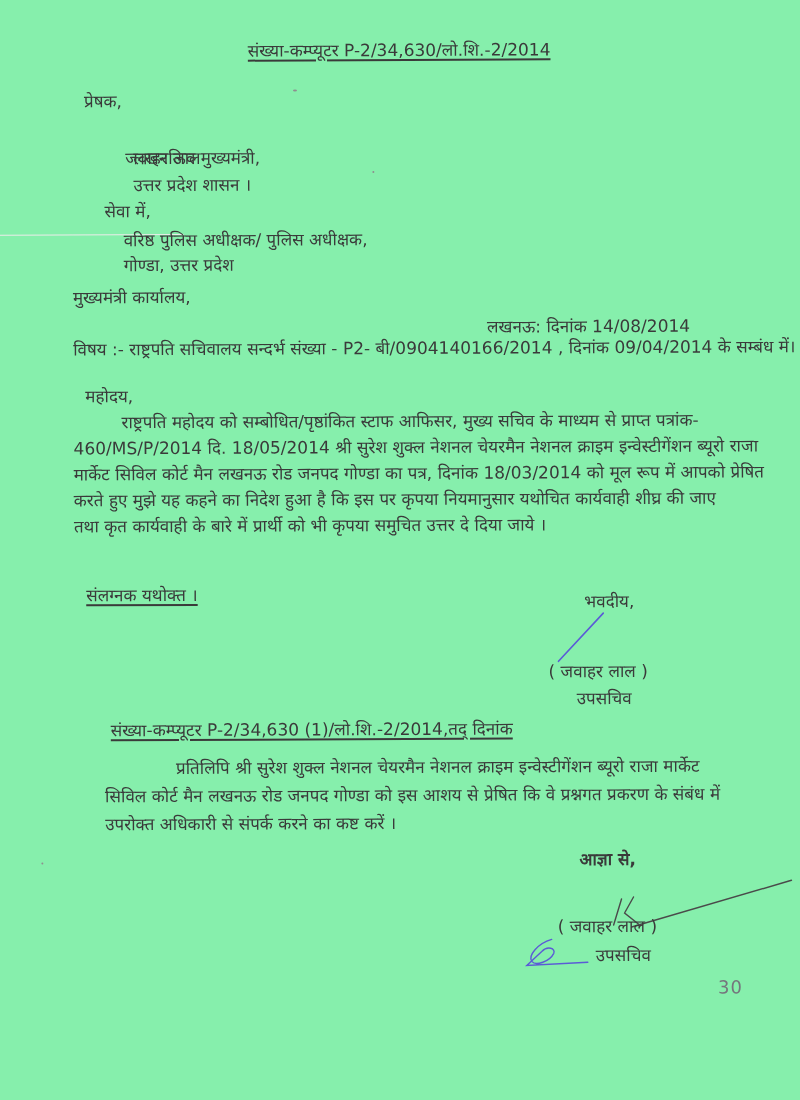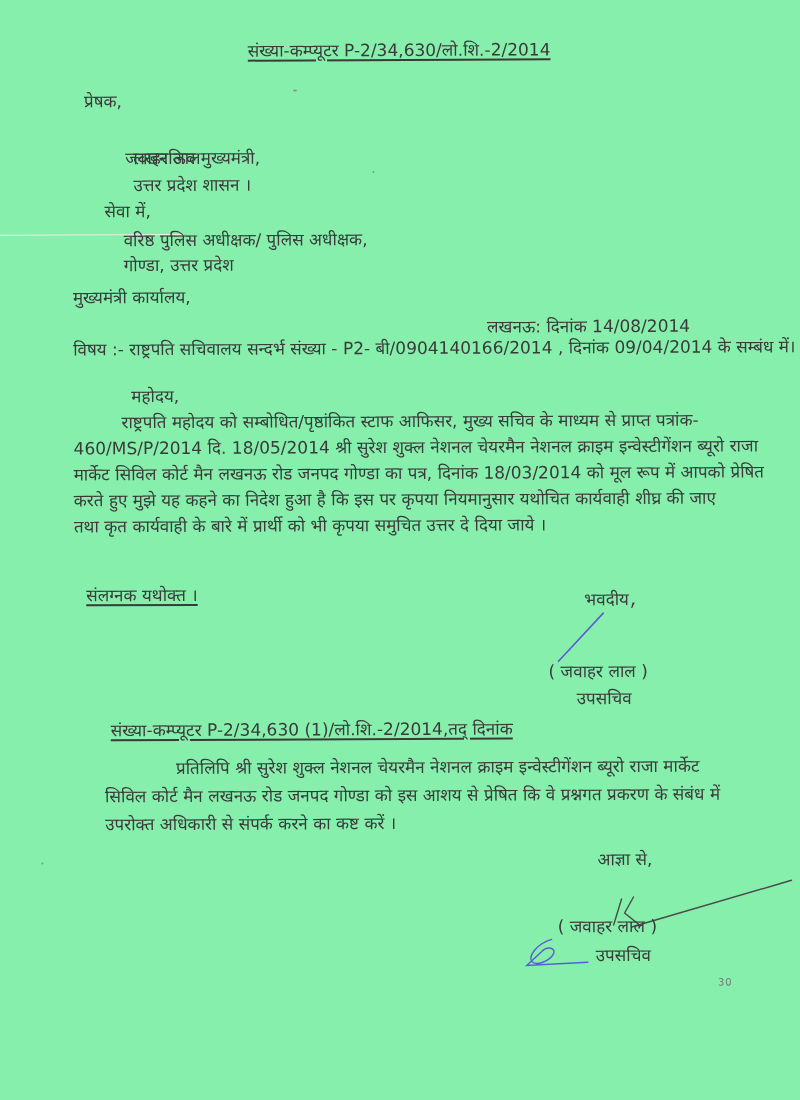--- a/index.html
+++ b/index.html
@@ -19,21 +19,21 @@
     position:absolute;inset:0;
     transform:rotate(-0.25deg);
     transform-origin:50% 50%;
   }
   .abs{position:absolute;white-space:nowrap;}
   .t{font-size:17px;line-height:24px;color:#3a3a3a;}
   .underlined{text-decoration:underline;text-underline-offset:3px;text-decoration-thickness:1.5px;}
   .para-line{font-size:17px;line-height:26px;color:#3a3a3a;white-space:nowrap;}
   .crease{position:absolute;height:1px;background:#ececea;}
   .speck{position:absolute;background:#8f8f8f;border-radius:50%;}
-  .pageno{font-size:10px;color:#75757d;letter-spacing:1px;}
+  .pageno{font-size:18px;color:#75757d;letter-spacing:1px;}
   svg{display:block;}
 </style>
 </head>
 <body>
 
 <div class="page">
   <div class="content">
 
     <div class="crease" style="left:0;top:233px;width:185px;"></div>
     <div class="speck" style="left:295px;top:89px;width:4px;height:2px;"></div>
@@ -49,44 +49,44 @@
 
     <div class="abs t" style="left:74px;top:198px;margin-left:32px;">सेवा में,</div>
     <div class="abs t" style="left:125px;top:227px;">वरिष्ठ पुलिस अधीक्षक/ पुलिस अधीक्षक,</div>
     <div class="abs t" style="left:125px;top:252px;">गोण्डा, उत्तर प्रदेश</div>
 
     <div class="abs t" style="left:74px;top:284px;">मुख्यमंत्री कार्यालय,</div>
     <div class="abs t" style="left:488px;top:280px;margin-top:35px;">लखनऊ: दिनांक 14/08/2014</div>
 
     <div class="abs t" style="left:74px;top:336px;">विषय :- राष्ट्रपति सचिवालय सन्दर्भ संख्या - P2- बी/0904140166/2014 , दिनांक 09/04/2014 के सम्बंध में।</div>
 
-    <div class="abs t" style="left:86px;top:383px;margin-left:46px;">महोदय,</div>
+    <div class="abs t" style="left:86px;top:383px;">महोदय,</div>
 
     <div class="abs para-line" style="left:122px;top:408px;">राष्ट्रपति महोदय को सम्बोधित/पृष्ठांकित स्टाफ आफिसर, मुख्य सचिव के माध्यम से प्राप्त पत्रांक-</div>
     <div class="abs para-line" style="left:74px;top:434px;">460/MS/P/2014    दि. 18/05/2014 श्री सुरेश शुक्ल  नेशनल चेयरमैन नेशनल क्राइम इन्वेस्टीगेंशन ब्यूरो राजा</div>
     <div class="abs para-line" style="left:74px;top:460px;">मार्केट सिविल कोर्ट मैन लखनऊ रोड जनपद गोण्डा का पत्र, दिनांक 18/03/2014 को मूल रूप में आपको प्रेषित</div>
     <div class="abs para-line" style="left:74px;top:486px;">करते हुए मुझे यह कहने का निदेश हुआ है कि इस पर कृपया नियमानुसार यथोचित कार्यवाही शीघ्र की जाए</div>
     <div class="abs para-line" style="left:74px;top:512px;">तथा कृत कार्यवाही के बारे में प्रार्थी को भी कृपया समुचित उत्तर दे दिया जाये ।</div>
 
     <div class="abs t underlined" style="left:86px;top:552px;margin-top:30px;">संलग्नक यथोक्त ।</div>
 
-    <div class="abs t" style="left:584px;top:590px;font-family:Liberation Mono, monospace;">भवदीय,</div>
+    <div class="abs t" style="left:584px;top:590px;">भवदीय,</div>
     <svg class="abs" style="left:548px;top:608px;" width="70" height="58" viewBox="0 0 70 58">
       <path d="M10,54 L55,6" stroke="#5b5bd6" stroke-width="1.6" fill="none" stroke-linecap="round"></path>
     </svg>
     <div class="abs t" style="left:548px;top:660px;">( जवाहर लाल  )</div>
     <div class="abs t" style="left:576px;top:687px;">उपसचिव</div>
 
     <div class="abs t underlined" style="left:110px;top:717px;">संख्या-कम्प्यूटर P-2/34,630 (1)/लो.शि.-2/2014,तद् दिनांक</div>
 
     <div class="abs para-line" style="left:175px;top:754px;">प्रतिलिपि श्री सुरेश शुक्ल  नेशनल चेयरमैन नेशनल क्राइम इन्वेस्टीगेंशन ब्यूरो राजा मार्केट</div>
     <div class="abs para-line" style="left:104px;top:782px;">सिविल कोर्ट मैन लखनऊ रोड जनपद गोण्डा को इस आशय से प्रेषित कि वे प्रश्नगत प्रकरण के संबंध में</div>
     <div class="abs para-line" style="left:104px;top:810px;">उपरोक्त अधिकारी से संपर्क करने का कष्ट करें ।</div>
 
-    <div class="abs t" style="left:596px;top:848px;">आज्ञा से,</div>
+    <div class="abs t" style="left:578px;top:848px;font-weight:bold;">आज्ञा से,</div>
 
     <svg class="abs" style="left:590px;top:876px;" width="205" height="60" viewBox="0 0 205 60">
       <path d="M40,52 L200,6" stroke="#4a4a4a" stroke-width="1.4" fill="none" stroke-linecap="round"></path>
       <path d="M22,50 L30,24" stroke="#4a4a4a" stroke-width="1.4" fill="none" stroke-linecap="round"></path>
       <path d="M42,22 L33,38 L48,50" stroke="#4a4a4a" stroke-width="1.4" fill="none" stroke-linecap="round"></path>
     </svg>
     <div class="abs t" style="left:556px;top:915px;">( जवाहर लाल )</div>
     <div class="abs t" style="left:594px;top:944px;">उपसचिव</div>
     <svg class="abs" style="left:520px;top:936px;" width="70" height="36" viewBox="0 0 70 36">
       <path d="M30,4 C16,8 6,20 10,26 C14,31 28,26 32,18 C34,13 26,10 20,16 L5,30 L66,27" stroke="#5b5bd6" stroke-width="1.4" fill="none" stroke-linecap="round"></path>

